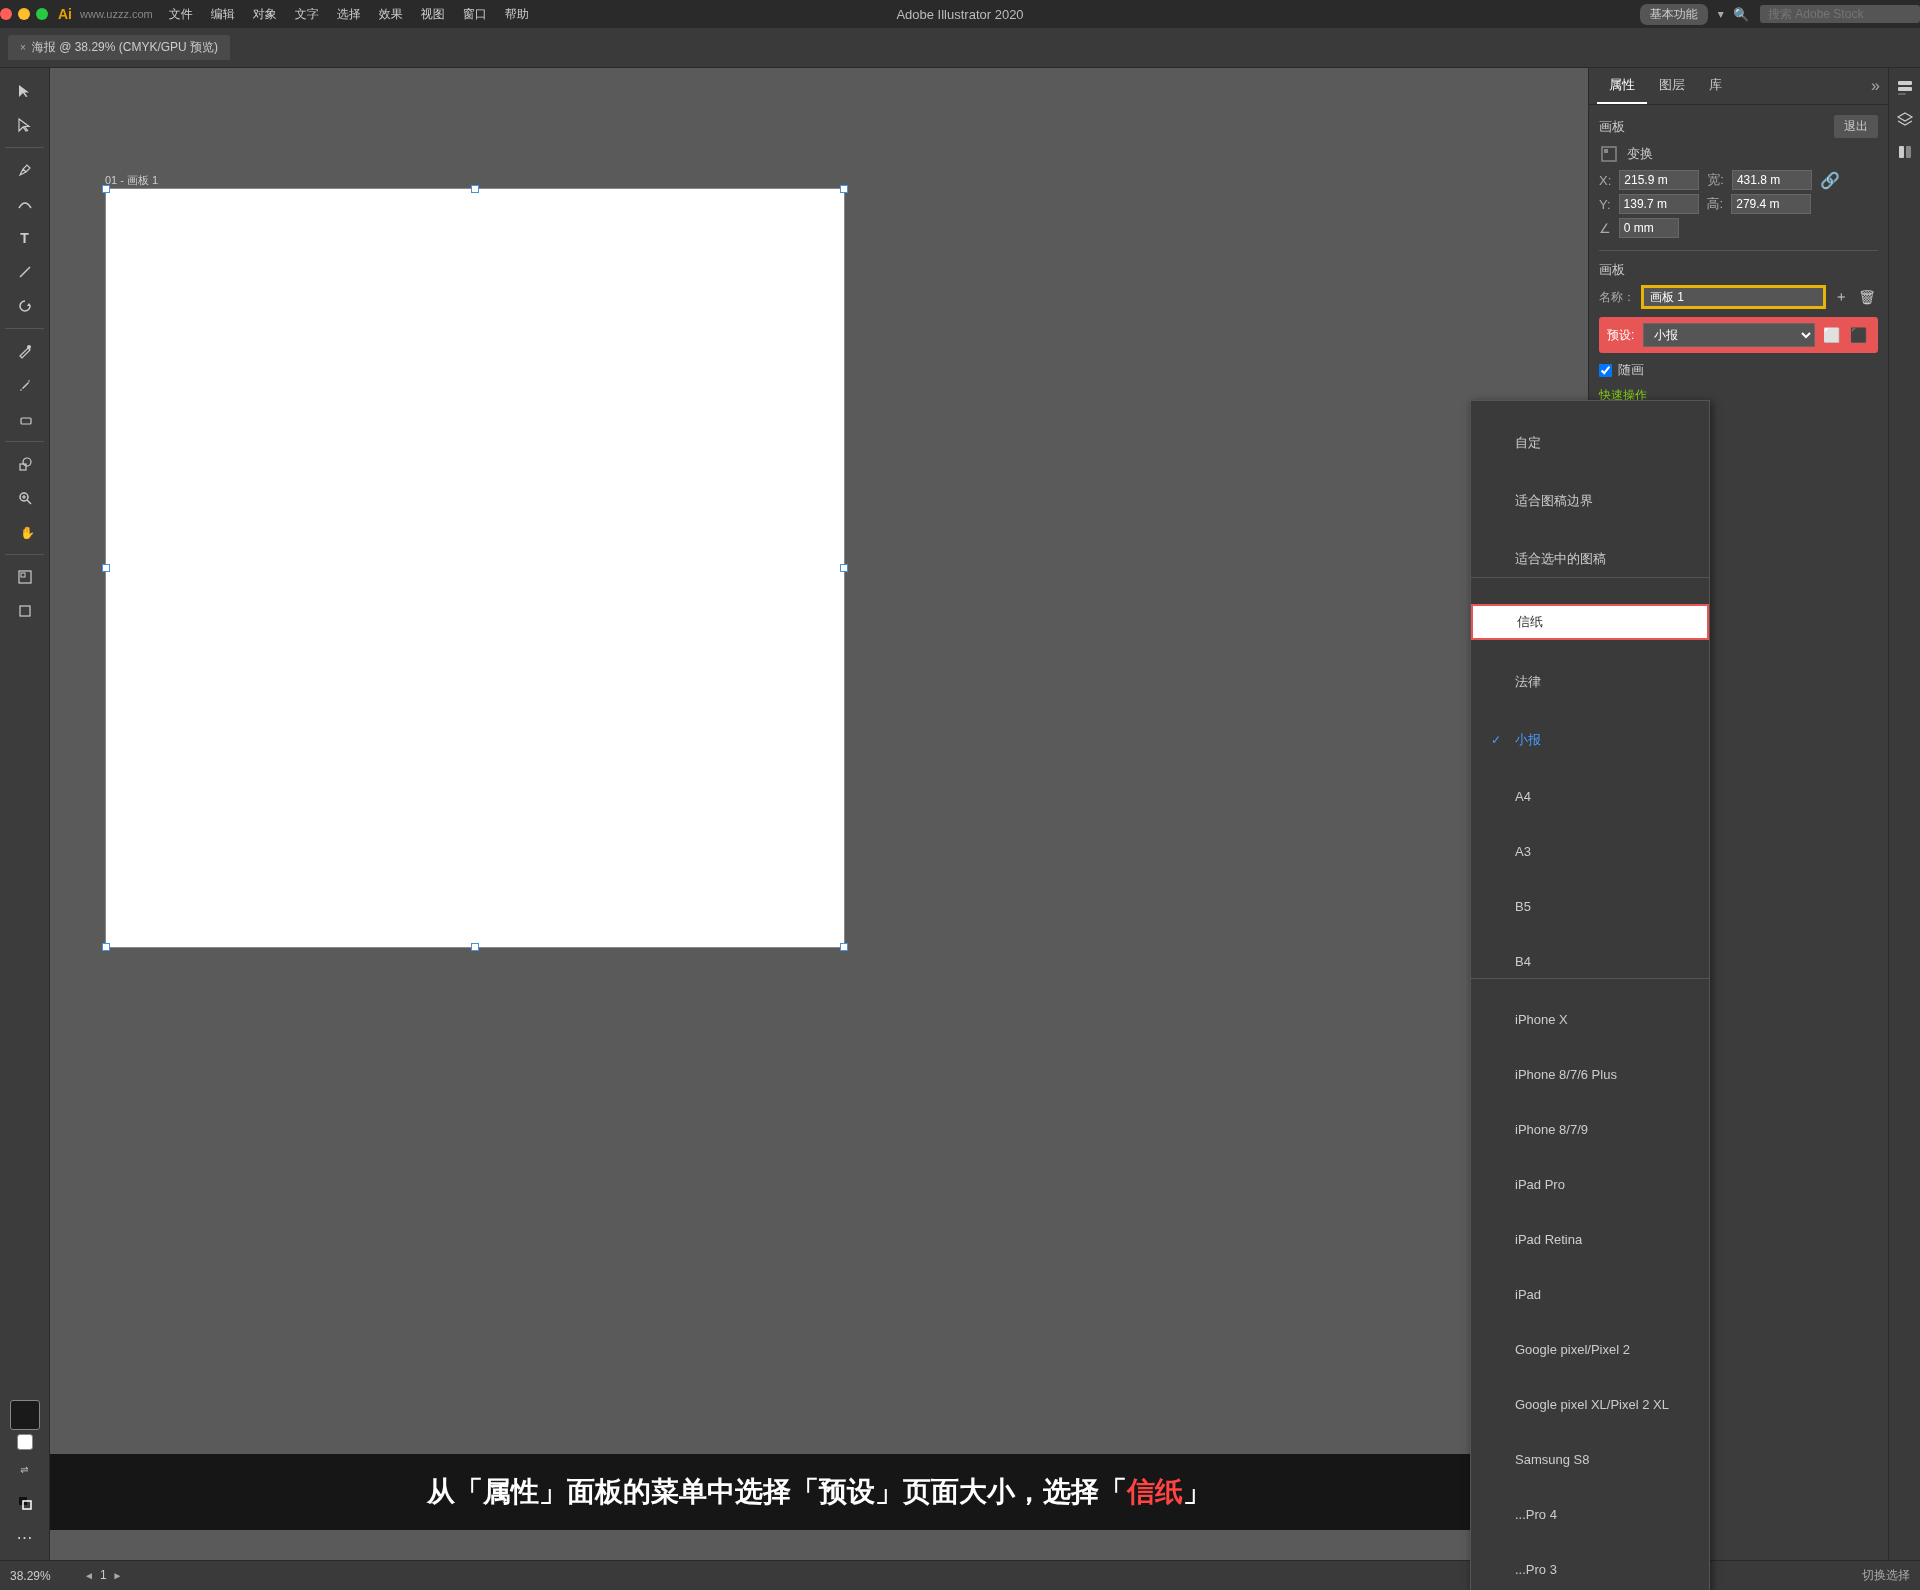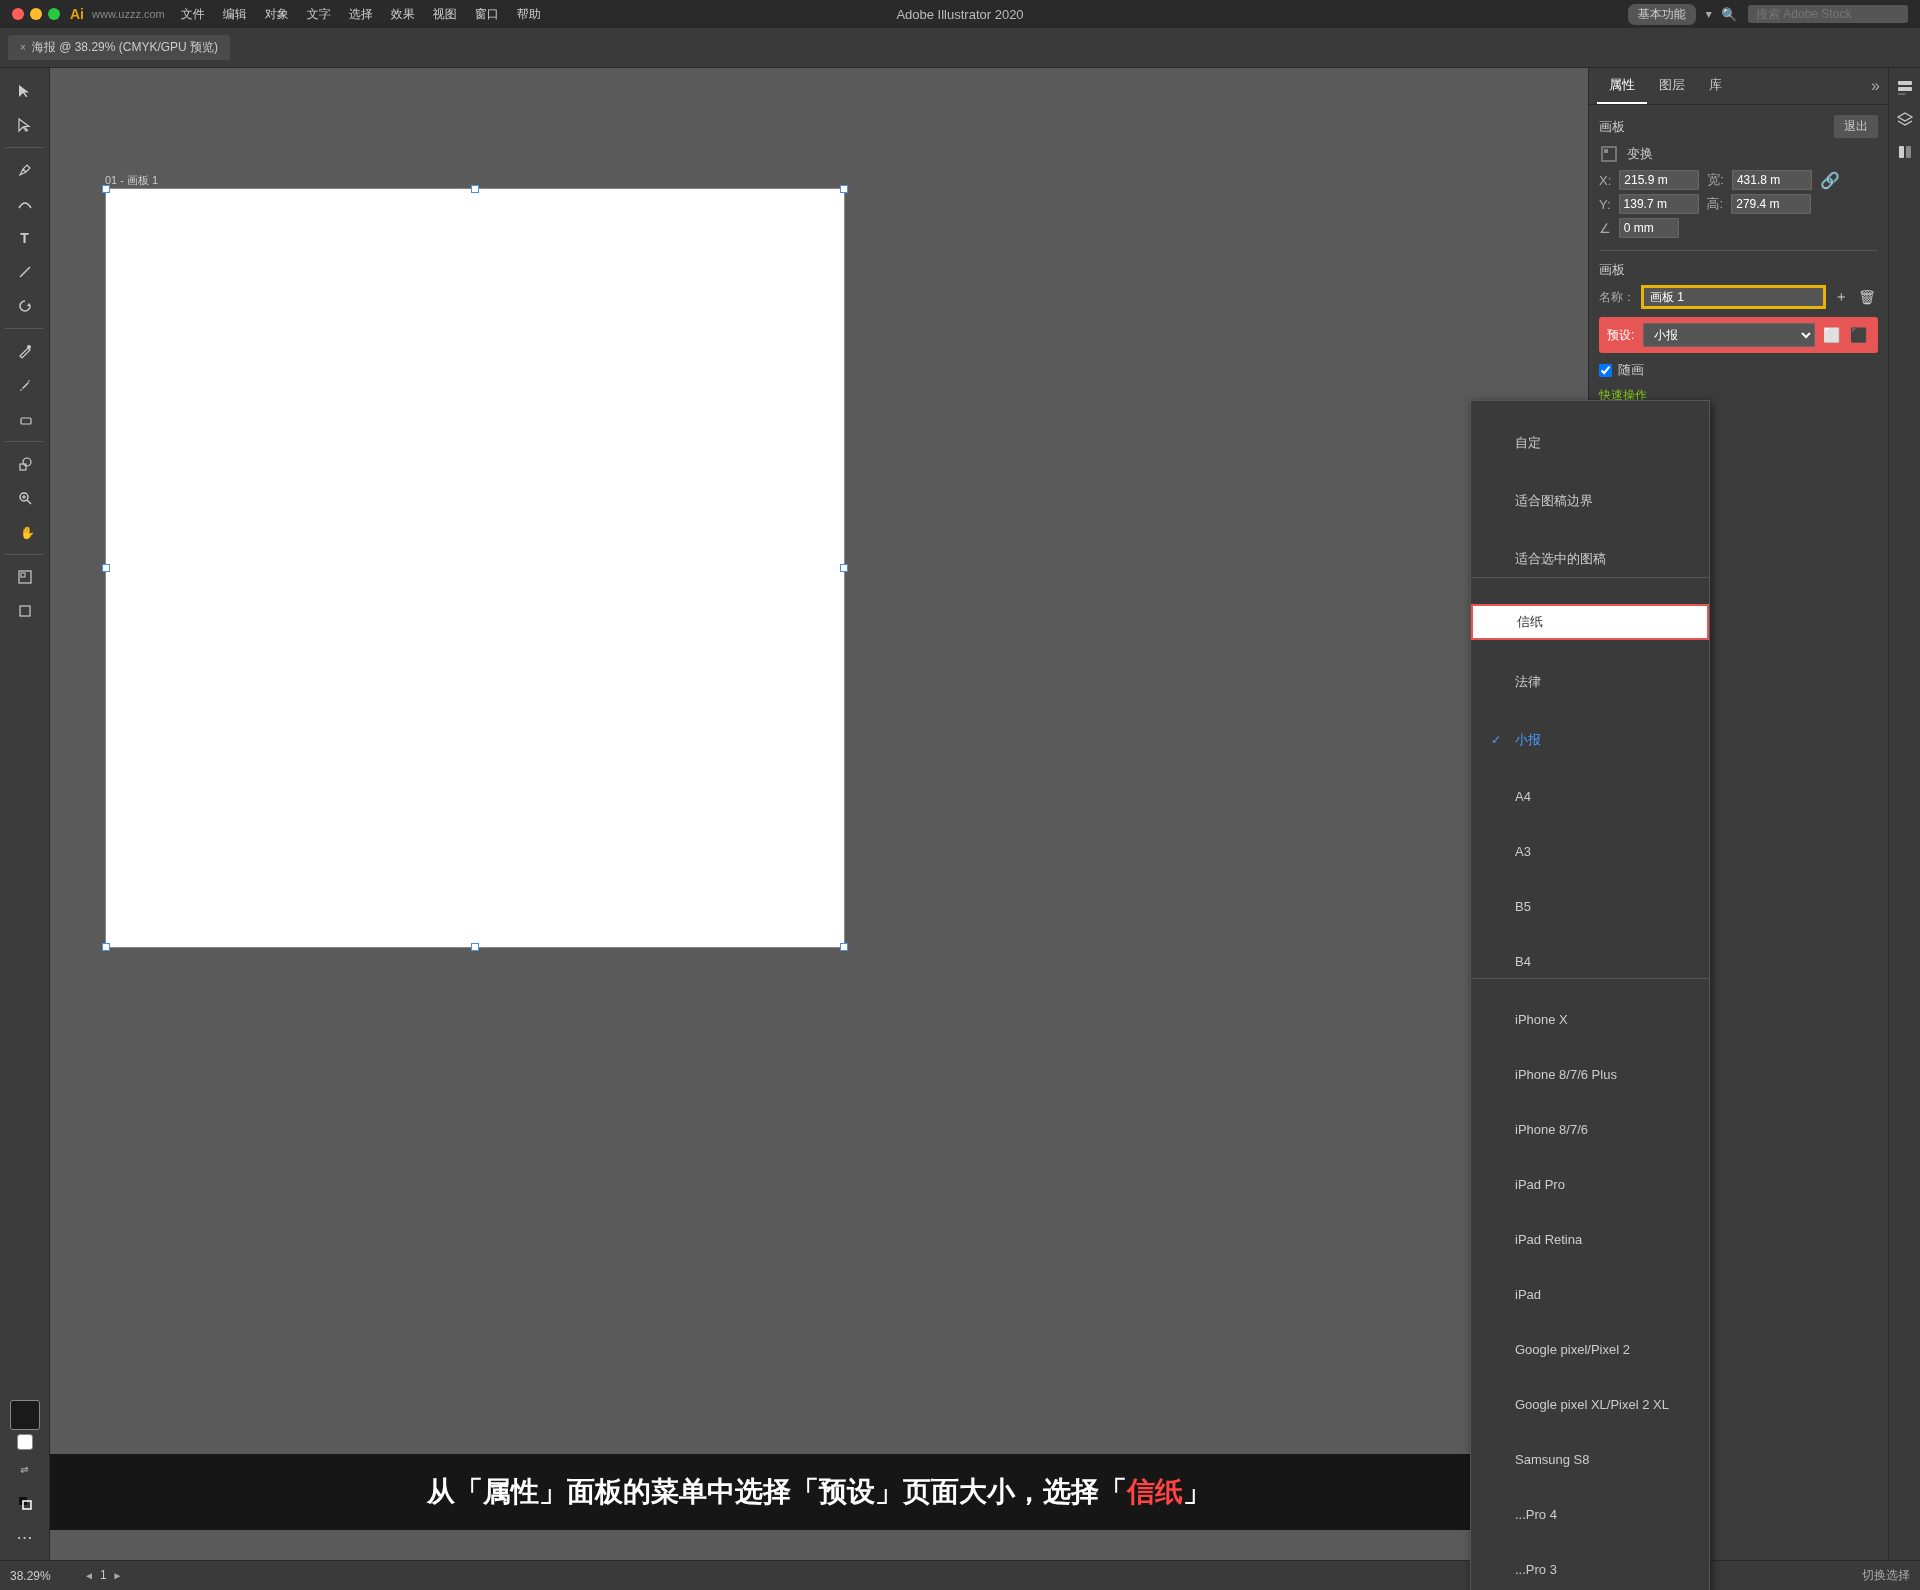--- a/index.html
+++ b/index.html
@@ -13,21 +13,21 @@
       overflow: hidden;
       position: relative;
     }
 
     
     .titlebar {
       height: 28px;
       background: #2a2a2a;
       display: flex;
       align-items: center;
-      padding: 0 12px;
+      padding: 0 0;
       position: relative;
     }
     .titlebar-logo {
       color: #e8a000;
       font-weight: bold;
       font-size: 14px;
       margin-right: 8px;
     }
     .titlebar-menus {
       display: flex;
@@ -692,21 +692,21 @@
       <div class="dropdown-item">
         <span class="check-mark"> </span>
         <span>iPhone X</span>
       </div>
       <div class="dropdown-item">
         <span class="check-mark"> </span>
         <span>iPhone 8/7/6 Plus</span>
       </div>
       <div class="dropdown-item">
         <span class="check-mark"> </span>
-        <span>iPhone 8/7/6</span>
+        <span>iPhone 8/7/9</span>
       </div>
       <div class="dropdown-item">
         <span class="check-mark"> </span>
         <span>iPad Pro</span>
       </div>
       <div class="dropdown-item">
         <span class="check-mark"> </span>
         <span>iPad Retina</span>
       </div>
       <div class="dropdown-item">

